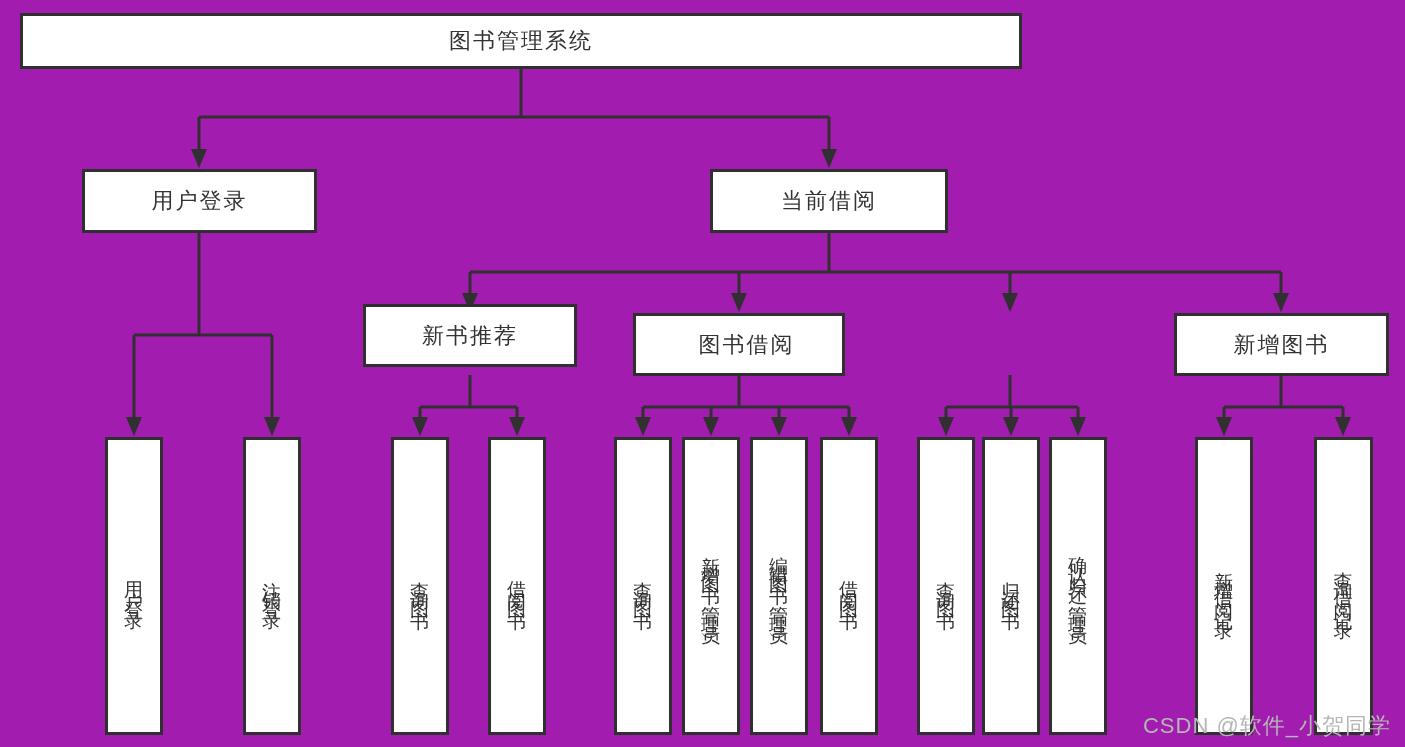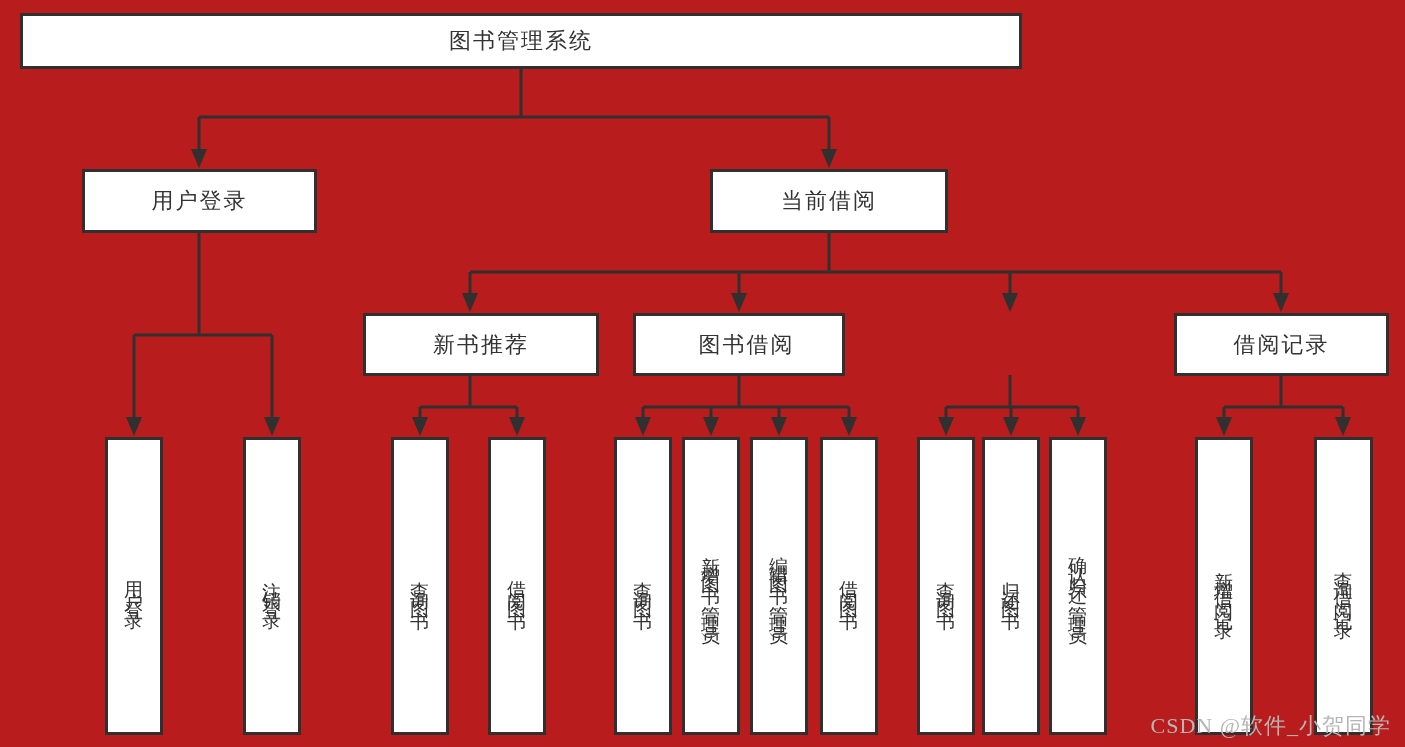--- a/index.html
+++ b/index.html
@@ -1,21 +1,21 @@
 <!DOCTYPE html>
 <html><head>
 <meta charset="utf-8">
 <style>
   html, body { margin: 0; padding: 0; background: #ffffff; }
   .canvas {
     position: relative;
     width: 1405px;
     height: 747px;
-    background: #b91c1c;
-    font-family: Liberation Serif, serif;
+    background: #a21caf;
+    font-family: Liberation Sans, sans-serif;
     overflow: hidden;
   }
   .connectors {
     position: absolute;
     left: 0; top: 0;
     width: 1405px; height: 747px;
   }
   .box {
     position: absolute;
     box-sizing: border-box;
@@ -83,23 +83,23 @@
       <polygon points="1224,436 1216,417 1232,417"></polygon>
       <polygon points="1343,436 1335,417 1351,417"></polygon>
     </g>
   </svg>
 
   <div class="box" style="left:20px; top:13px; width:1002px; height:56px;">图书管理系统</div>
 
   <div class="box" style="left:82px; top:169px; width:235px; height:64px;">用户登录</div>
   <div class="box" style="left:710px; top:169px; width:238px; height:64px;">当前借阅</div>
 
-  <div class="box" style="left:363px; top:313px; width:236px; height:63px;">新书推荐</div>
+  <div class="box" style="left:363px; top:304px; width:214px; height:63px;">新书推荐</div>
   <div class="box" style="left:633px; top:313px; width:212px; height:63px;padding-left:15px;">图书借阅</div>
-  <div class="box" style="left:1174px; top:313px; width:215px; height:63px;">借阅记录</div>
+  <div class="box" style="left:1174px; top:313px; width:215px; height:63px;">新增图书</div>
 
   <div class="box vbox" style="left:105px; top:437px; width:58px; height:298px;">用户登录</div>
   <div class="box vbox" style="left:243px; top:437px; width:58px; height:298px;">注销登录</div>
 
   <div class="box vbox" style="left:391px; top:437px; width:58px; height:298px;">查询图书</div>
   <div class="box vbox" style="left:488px; top:437px; width:58px; height:298px;">借阅图书</div>
 
   <div class="box vbox" style="left:614px; top:437px; width:58px; height:298px;">查询图书</div>
   <div class="box vbox" style="left:682px; top:437px; width:58px; height:298px;">新增图书（管理员）</div>
   <div class="box vbox" style="left:750px; top:437px; width:58px; height:298px;">编辑图书（管理员）</div>

